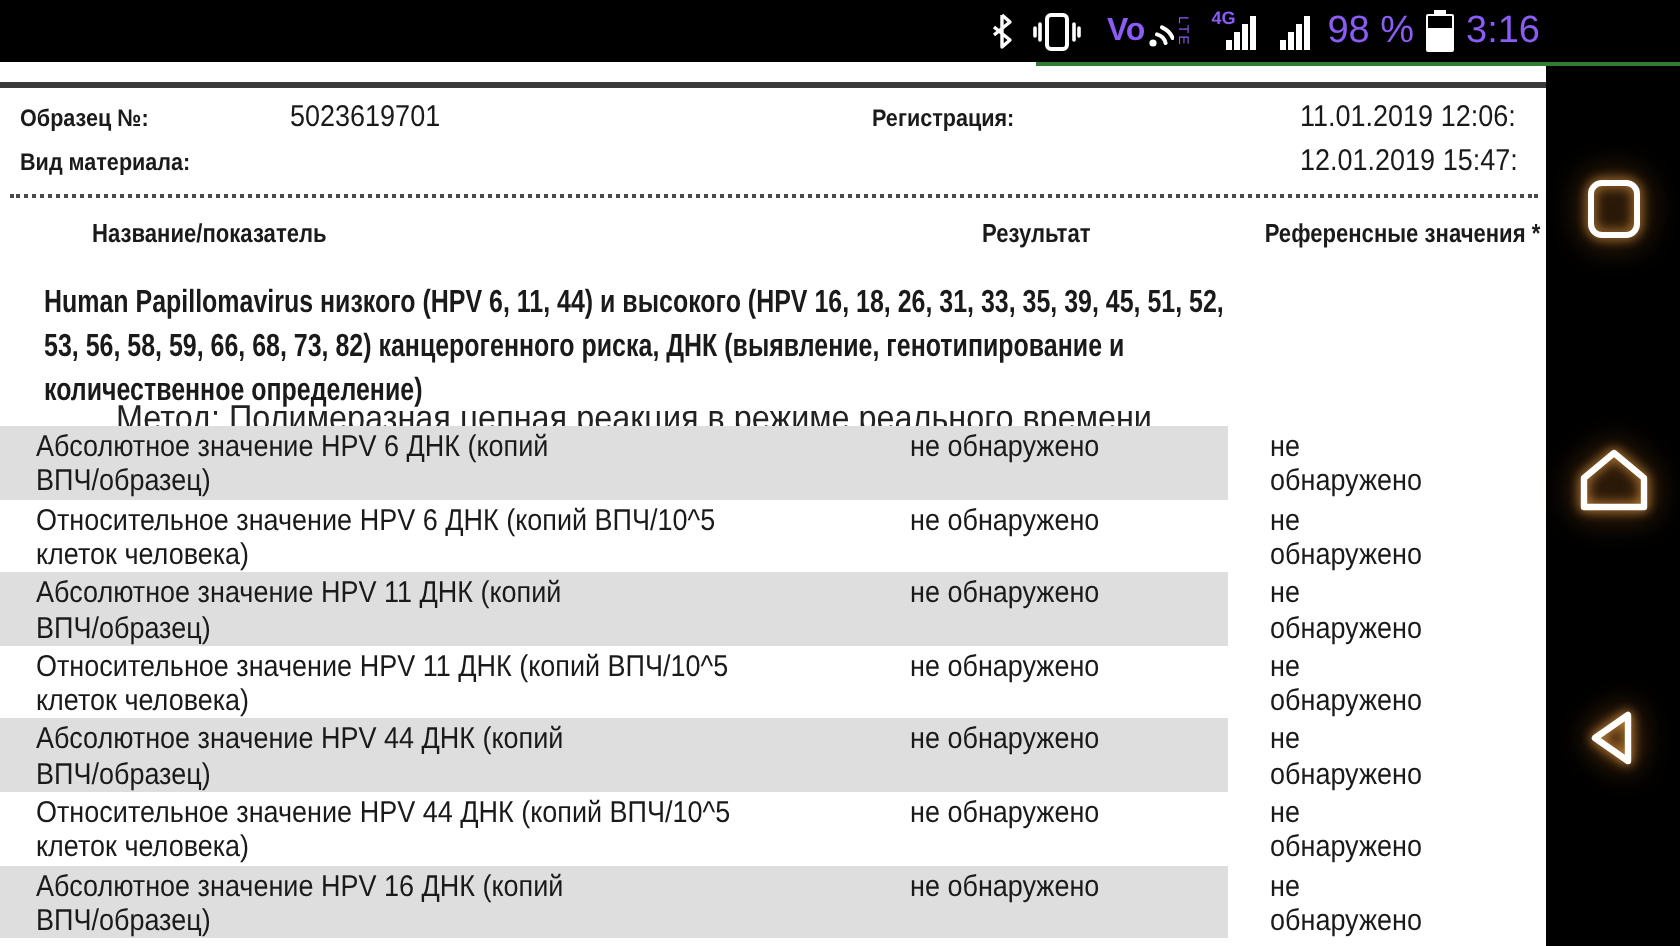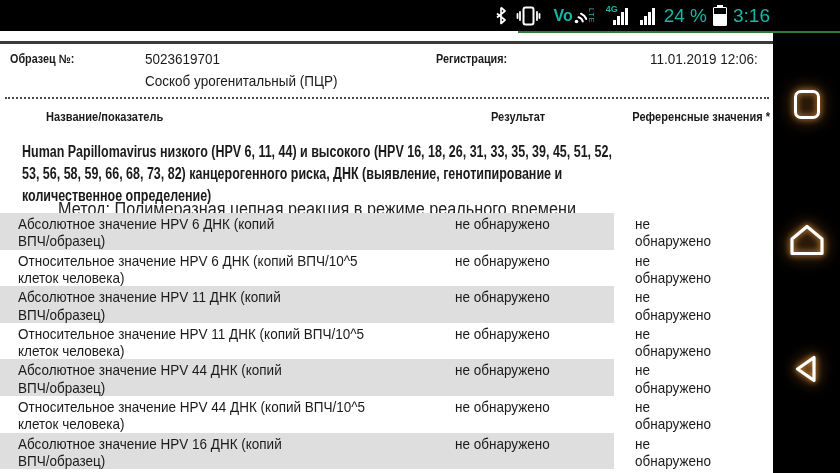--- a/index.html
+++ b/index.html
@@ -1,21 +1,21 @@
 <!DOCTYPE html>
 <html><head>
 <meta charset="utf-8">
 <style>
   html,body{margin:0;padding:0;background:#222;}
   *{box-sizing:border-box;}
   .screen{position:relative;width:840px;height:473px;background:#fff;overflow:hidden;
           font-family:"Liberation Sans","DejaVu Sans",sans-serif;color:#1a1a1a;}
   
   .statusbar{position:absolute;left:0;top:0;width:840px;height:31px;background:#000;
-             display:flex;align-items:center;justify-content:flex-end;padding-right:70px;color:#14b8a6;}
+             display:flex;align-items:center;justify-content:flex-end;padding-right:70px;color:#8b5cf6;}
   .sb-item{display:flex;align-items:center;flex:none;}
   .sb-text{font-size:19px;letter-spacing:0;}
   .volte{display:flex;align-items:flex-end;margin-left:12px;}
   .volte-vo{font-size:16px;font-weight:bold;line-height:16px;}
   .volte-lte{font-size:7px;writing-mode:vertical-rl;letter-spacing:1px;line-height:7px;margin-left:1px;}
   .net{position:relative;width:22px;height:22px;margin-left:11px;}
   .net-label{position:absolute;left:0;top:-1px;font-size:9px;font-weight:bold;}
   .bars{position:absolute;right:0;bottom:2px;display:flex;align-items:flex-end;gap:1px;}
   .bars i{display:block;width:3px;background:#fff;}
   .battery{position:relative;width:14px;height:21px;margin:0 6px;}
@@ -87,41 +87,42 @@
         </span>
     </span>
     <span class="net" style="width:18px;margin-left:9px">
       <span class="bars">
           <i style="height:5px"></i>
           <i style="height:9px"></i>
           <i style="height:13px"></i>
           <i style="height:17px"></i>
         </span>
     </span>
-    <span class="sb-text" style="margin-left:9px">24 %</span>
+    <span class="sb-text" style="margin-left:9px">98 %</span>
     <span class="battery">
       <span class="cap"></span>
       <span class="body">
           <span class="fill" style="height:67%"></span>
         </span>
     </span>
     <span class="sb-text">3:16</span>
   </div>
 
   <div class="progress-line" style="background:#2e7d32"></div>
 
   <div class="doc">
     <div class="toprule"></div>
 
     <span class="meta-label b" style="left:10px;top:17px"><span class="cx">Образец №:</span></span>
     <span class="meta-value" style="left:145px;top:17px"><span class="cx">5023619701</span></span>
-    <span class="meta-value" style="left:145px;top:39px"><span class="cx">Соскоб урогенитальный (ПЦР)</span></span>
+    <span class="meta-label b" style="left:10px;top:39px"><span class="cx">Вид материала:</span></span>
 
     <span class="meta-label b" style="left:436px;top:17px"><span class="cx">Регистрация:</span></span>
     <span class="meta-value" style="left:650px;top:17px"><span class="cx">11.01.2019  12:06:</span></span>
+    <span class="meta-value" style="left:650px;top:39px"><span class="cx">12.01.2019  15:47:</span></span>
 
     <div class="dotline"></div>
 
     <span class="colhead" style="left:10px"><span class="cx" style="transform:scaleX(0.85)">Название/показатель</span></span>
     <span class="colhead" style="left:455px"><span class="cx" style="transform:scaleX(0.85)">Результат</span></span>
     <span class="colhead-right"><span class="cx" style="transform:scaleX(0.85)">Референсные значения *</span></span>
 
     <div class="group-title"><span class="cx">Human Papillomavirus низкого (HPV 6, 11, 44) и высокого (HPV 16, 18, 26, 31, 33, 35, 39, 45, 51, 52,
 53, 56, 58, 59, 66, 68, 73, 82) канцерогенного риска, ДНК (выявление, генотипирование и
 количественное определение)</span></div>

